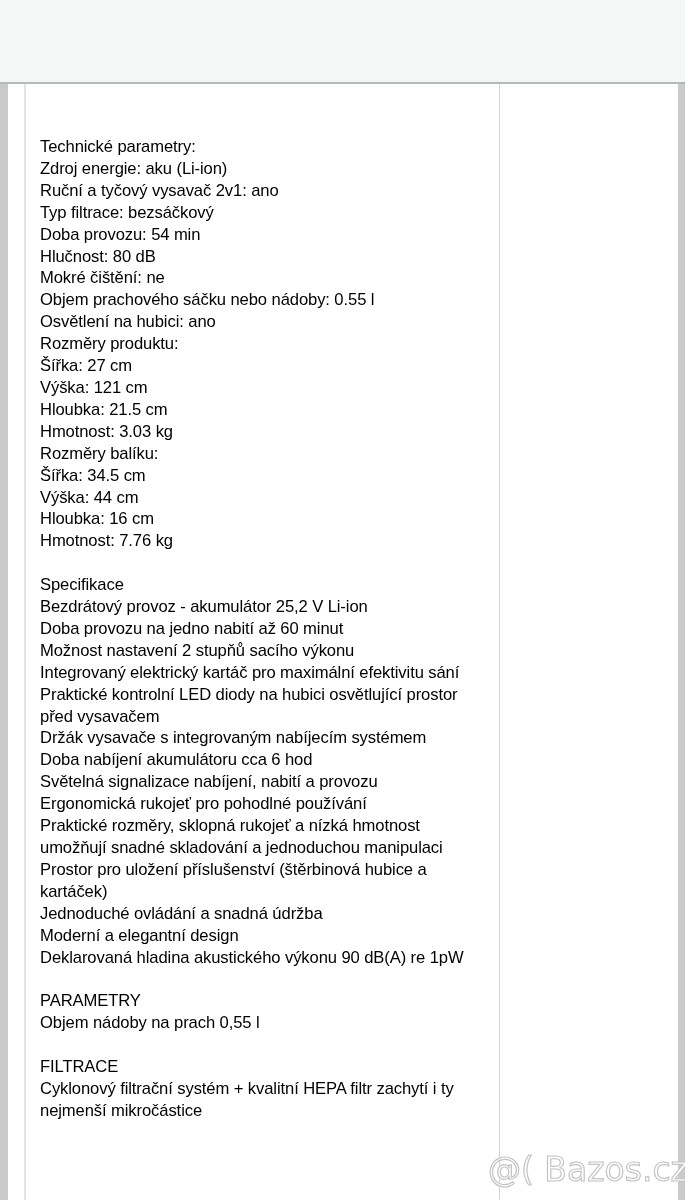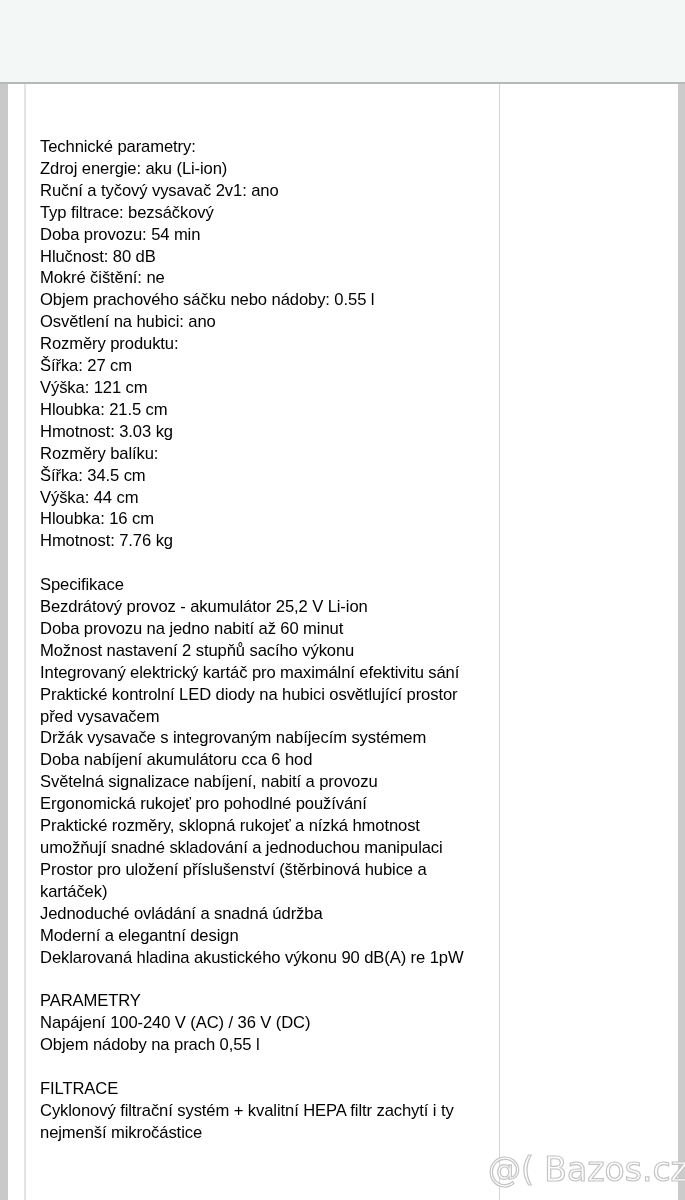--- a/index.html
+++ b/index.html
@@ -125,21 +125,20 @@
   <span class="line">Ergonomická rukojeť pro pohodlné používání</span>
   <span class="line">Praktické rozměry, sklopná rukojeť a nízká hmotnost umožňují snadné skladování a jednoduchou manipulaci</span>
   <span class="line">Prostor pro uložení příslušenství (štěrbinová hubice a kartáček)</span>
   <span class="line">Jednoduché ovládání a snadná údržba</span>
   <span class="line">Moderní a elegantní design</span>
   <span class="line">Deklarovaná hladina akustického výkonu 90 dB(A) re 1pW</span>
 
   <span class="spacer"></span>
 
   <span class="line">PARAMETRY</span>
-  <span class="line">Napájení 100-240 V (AC) / 36 V (DC)</span>
   <span class="line">Objem nádoby na prach 0,55 l</span>
 
   <span class="spacer"></span>
 
   <span class="line">FILTRACE</span>
   <span class="line">Cyklonový filtrační systém + kvalitní HEPA filtr zachytí i ty nejmenší mikročástice</span>
 </div>
 
 <div class="watermark">@( Bazos.cz</div>
 

